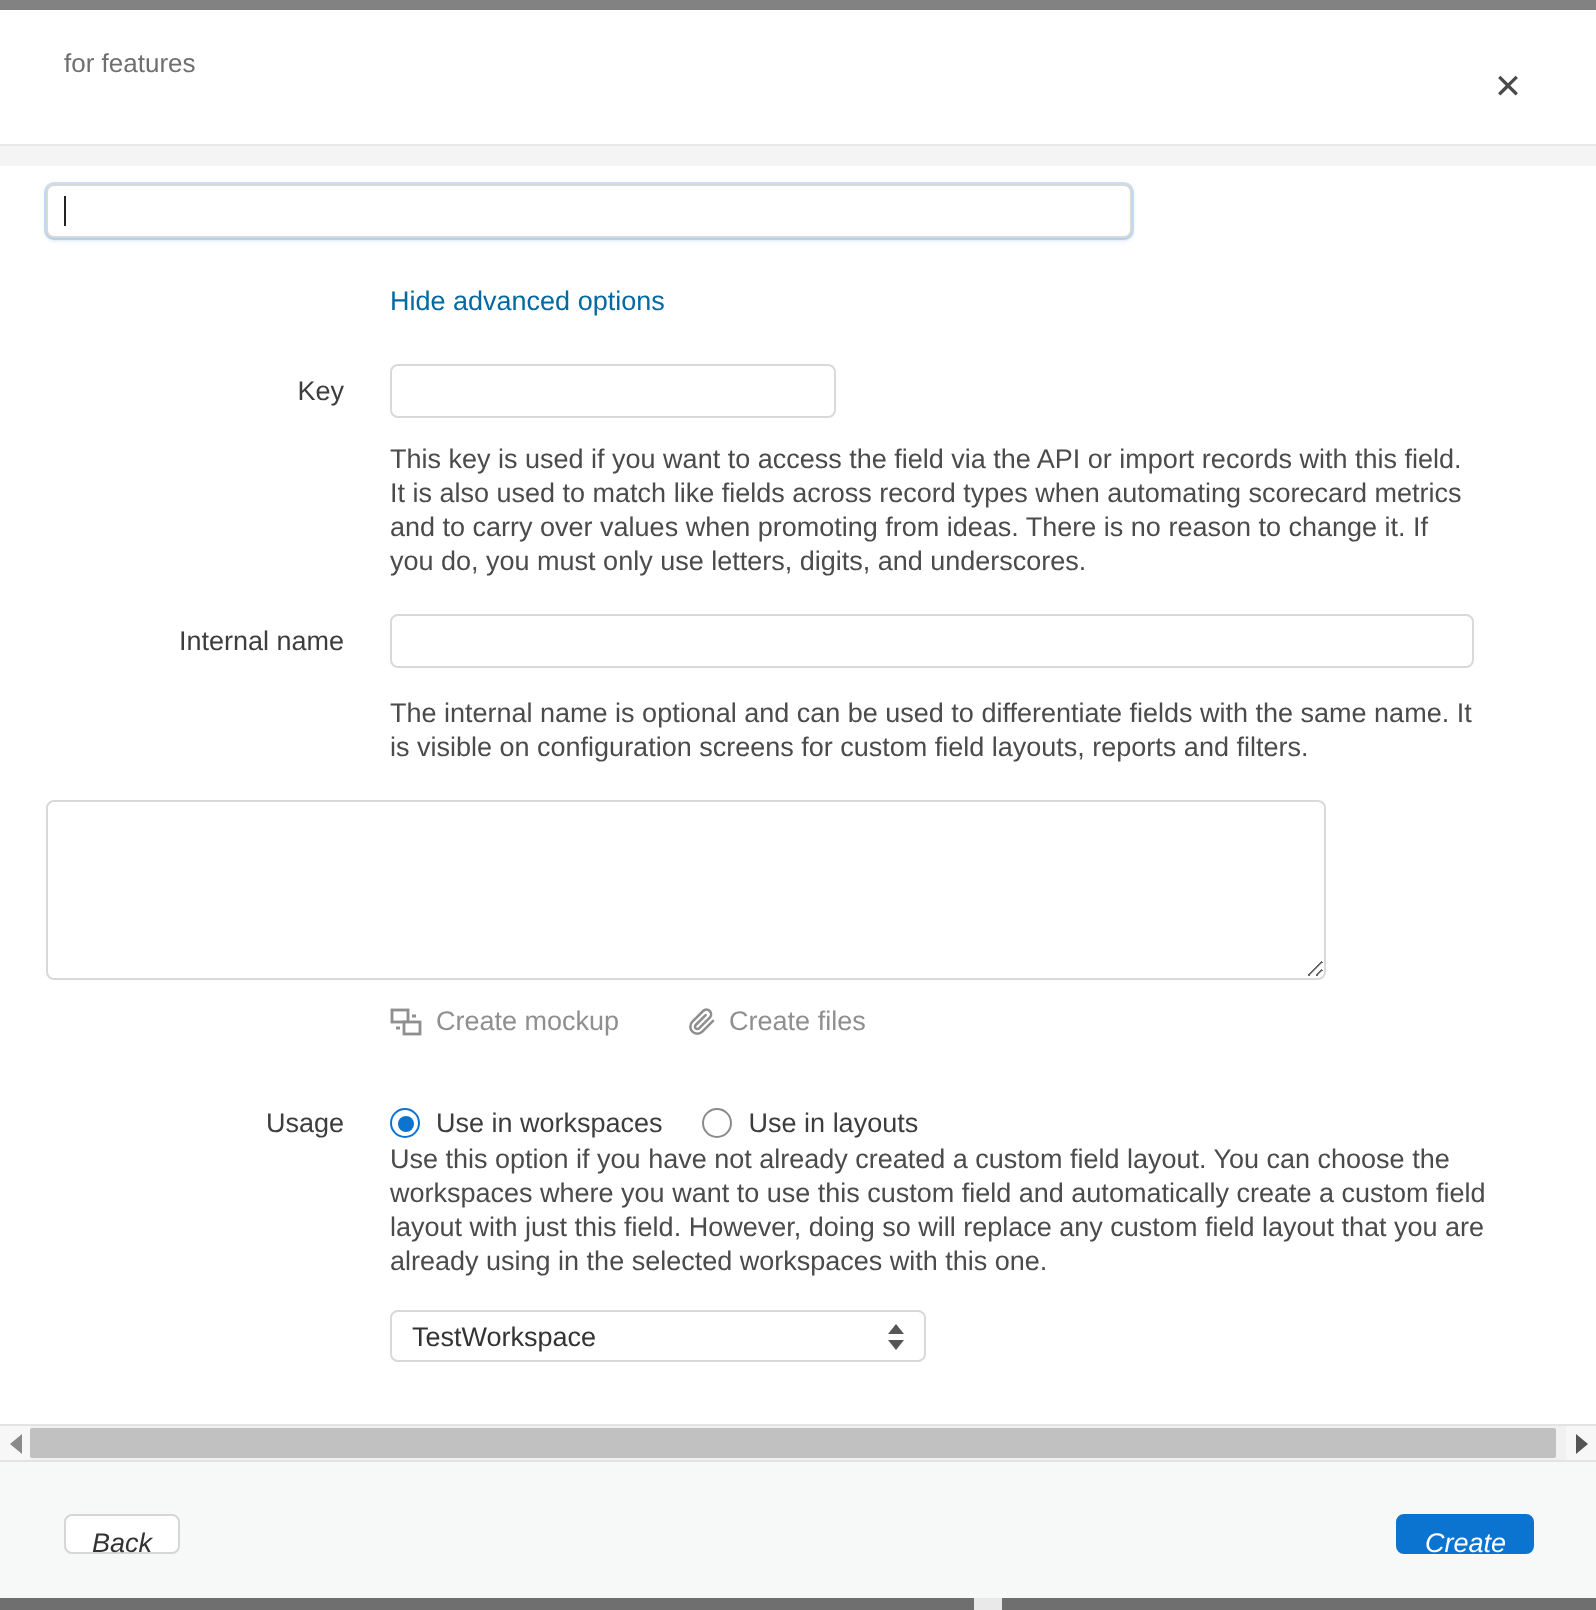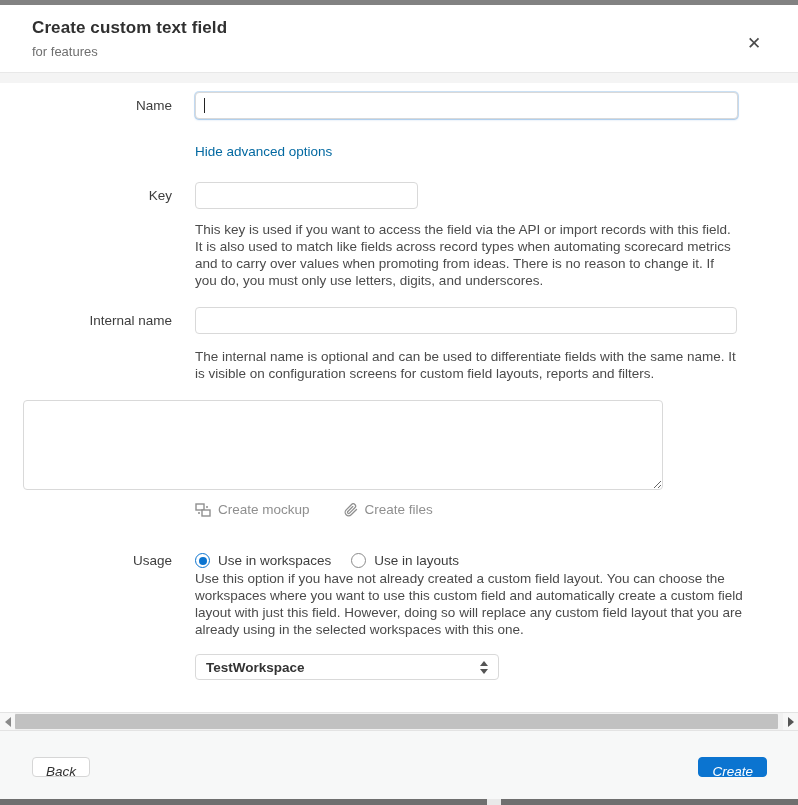--- a/index.html
+++ b/index.html
@@ -67,22 +67,22 @@
   .radio-opt { display:flex; align-items:center; gap:8px; cursor:pointer; }
   .radio { width:15px; height:15px; border-radius:50%; border:1px solid #8a8a8a; background:#fff; position:relative; flex-shrink:0; }
   .radio.checked { border:1px solid #0b74d0; }
   .radio.checked::after { content:""; position:absolute; left:2.5px; top:2.5px; width:8px; height:8px; border-radius:50%; background:#0b74d0; }
   .radio-opt span.rlabel { font-size:13.5px; color:#3d3d3d; }
 
   .row-usagehelp { margin-top:2px; }
   .row-usagehelp .help { width:578px; }
 
   .row-select { margin-top:16px; }
-  .select { width:304px; height:26px; display:flex; align-items:center; justify-content:space-between;
-    padding:0 10px; cursor:pointer;font-weight:bold; }
+  .select { width:268px; height:26px; display:flex; align-items:center; justify-content:space-between;
+    padding:0 10px; cursor:pointer; }
   .select .sel-text { font-size:13.5px; color:#333; }
   .stepper { display:flex; flex-direction:column; gap:3px; align-items:center; }
   .stepper .up { width:0; height:0; border-left:4px solid transparent; border-right:4px solid transparent; border-bottom:5px solid #555; }
   .stepper .down { width:0; height:0; border-left:4px solid transparent; border-right:4px solid transparent; border-top:5px solid #555; }
 
   
   .hscrollbar { height:19px; background:#f7f7f7; border-top:1px solid #e3e3e3; border-bottom:1px solid #e3e3e3;
     display:flex; align-items:center; }
   .scroll-arrow { width:15px; height:17px; display:flex; align-items:center; justify-content:center; cursor:pointer; background:#f7f7f7; }
   .arrow-left { width:0; height:0; border-top:5px solid transparent; border-bottom:5px solid transparent; border-right:6px solid #8a8a8a; }
@@ -98,31 +98,29 @@
   .btn-create { position:absolute; right:31px; top:26px; background:#0b74d0; border:1px solid #0b74d0; color:#fff; }
 </style>
 </head>
 <body>
 
 <div class="page">
 
   <div class="top-bar"></div>
 
   <div class="modal-header">
-    <div class="modal-title">Create custom text field</div>
     <div class="modal-subtitle">for features</div>
     <div class="close-btn">✕</div>
   </div>
 
   <div class="header-divider"></div>
 
   <div class="modal-body">
 
     <div class="frow row-name">
-      <div class="flabel">Name</div>
       <div class="ffield">
         <div class="name-wrap">
           <input type="text" class="input-name" value="" style="">
           <div class="caret"></div>
         </div>
       </div>
     </div>
 
     <div class="frow row-link">
       <div class="flabel"></div>

